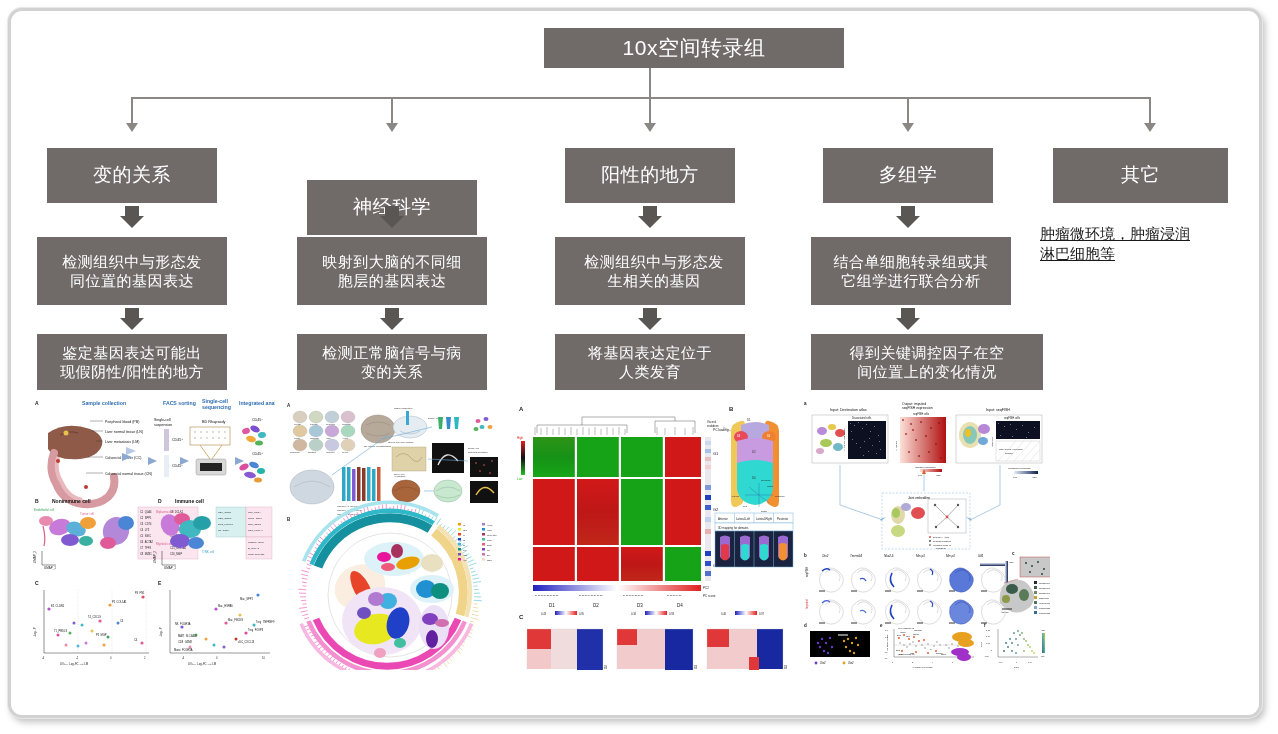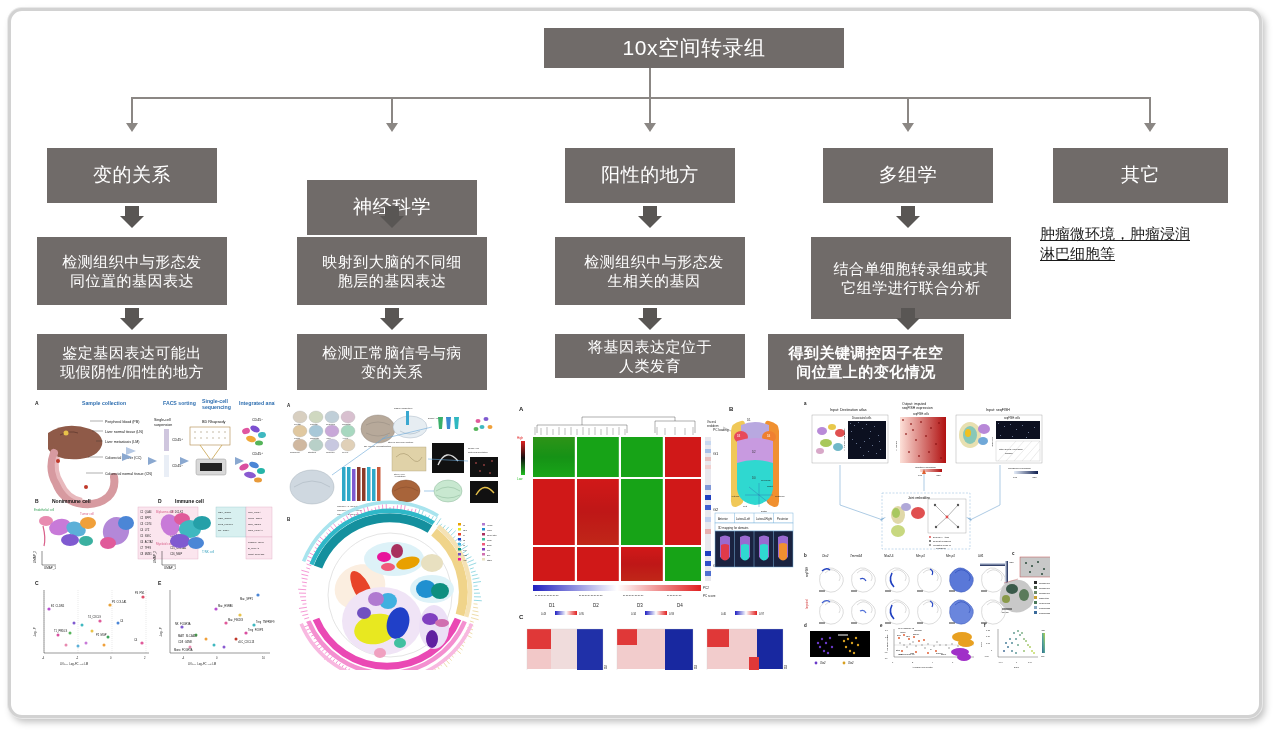--- a/index.html
+++ b/index.html
@@ -110,21 +110,21 @@
     <div class="stem"></div>
       <div class="head"></div>
     </div>
 
   <div class="box detail" style="left:37px;top:237px;width:190px;height:68px;">检测组织中与形态发
 同位置的基因表达</div>
   <div class="box detail" style="left:297px;top:237px;width:190px;height:68px;">映射到大脑的不同细
 胞层的基因表达</div>
   <div class="box detail" style="left:555px;top:237px;width:190px;height:68px;padding-left:8px;">检测组织中与形态发
 生相关的基因</div>
-  <div class="box detail" style="left:811px;top:237px;width:200px;height:82px;">结合单细胞转录组或其
+  <div class="box detail" style="left:811px;top:237px;width:200px;height:68px;">结合单细胞转录组或其
 它组学进行联合分析</div>
 
   <div class="plaintext" style="left:1040px;top:224px;width:200px;">肿瘤微环境，肿瘤浸润
 淋巴细胞等</div>
 
   <div class="blockarrow" style="left:120px;top:308px;">
     <div class="stem"></div>
       <div class="head"></div>
     </div>
   <div class="blockarrow" style="left:380px;top:308px;">
@@ -137,23 +137,23 @@
     </div>
   <div class="blockarrow" style="left:896px;top:308px;">
     <div class="stem"></div>
       <div class="head"></div>
     </div>
 
   <div class="box detail" style="left:37px;top:334px;width:190px;height:56px;">鉴定基因表达可能出
 现假阴性/阳性的地方</div>
   <div class="box detail" style="left:297px;top:334px;width:190px;height:56px;">检测正常脑信号与病
 变的关系</div>
-  <div class="box detail" style="left:555px;top:334px;width:190px;height:44px;">将基因表达定位于
+  <div class="box detail" style="left:555px;top:334px;width:190px;height:56px;">将基因表达定位于
 人类发育</div>
-  <div class="box detail" style="left:768px;top:334px;width:196px;height:56px;font-weight:bold;">得到关键调控因子在空
+  <div class="box detail" style="left:811px;top:334px;width:232px;height:56px;">得到关键调控因子在空
 间位置上的变化情况</div>
 
   <div class="panel" style="left:30px;top:395px;width:245px;height:275px;">
     <svg width="245" height="275" viewBox="0 0 245 275">
       <rect width="245" height="275" fill="#fff"></rect>
       <text x="5" y="10" font-size="5" fill="#222" font-weight="bold">A</text>
       <text x="52" y="10" font-size="5.2" fill="#2f6fb0" font-weight="bold">Sample collection</text>
       <text x="133" y="10" font-size="5.2" fill="#2f6fb0" font-weight="bold">FACS sorting</text>
       <text x="172" y="8" font-size="5.2" fill="#2f6fb0" font-weight="bold">Single-cell</text>
       <text x="172" y="14" font-size="5.2" fill="#2f6fb0" font-weight="bold">sequencing</text>

